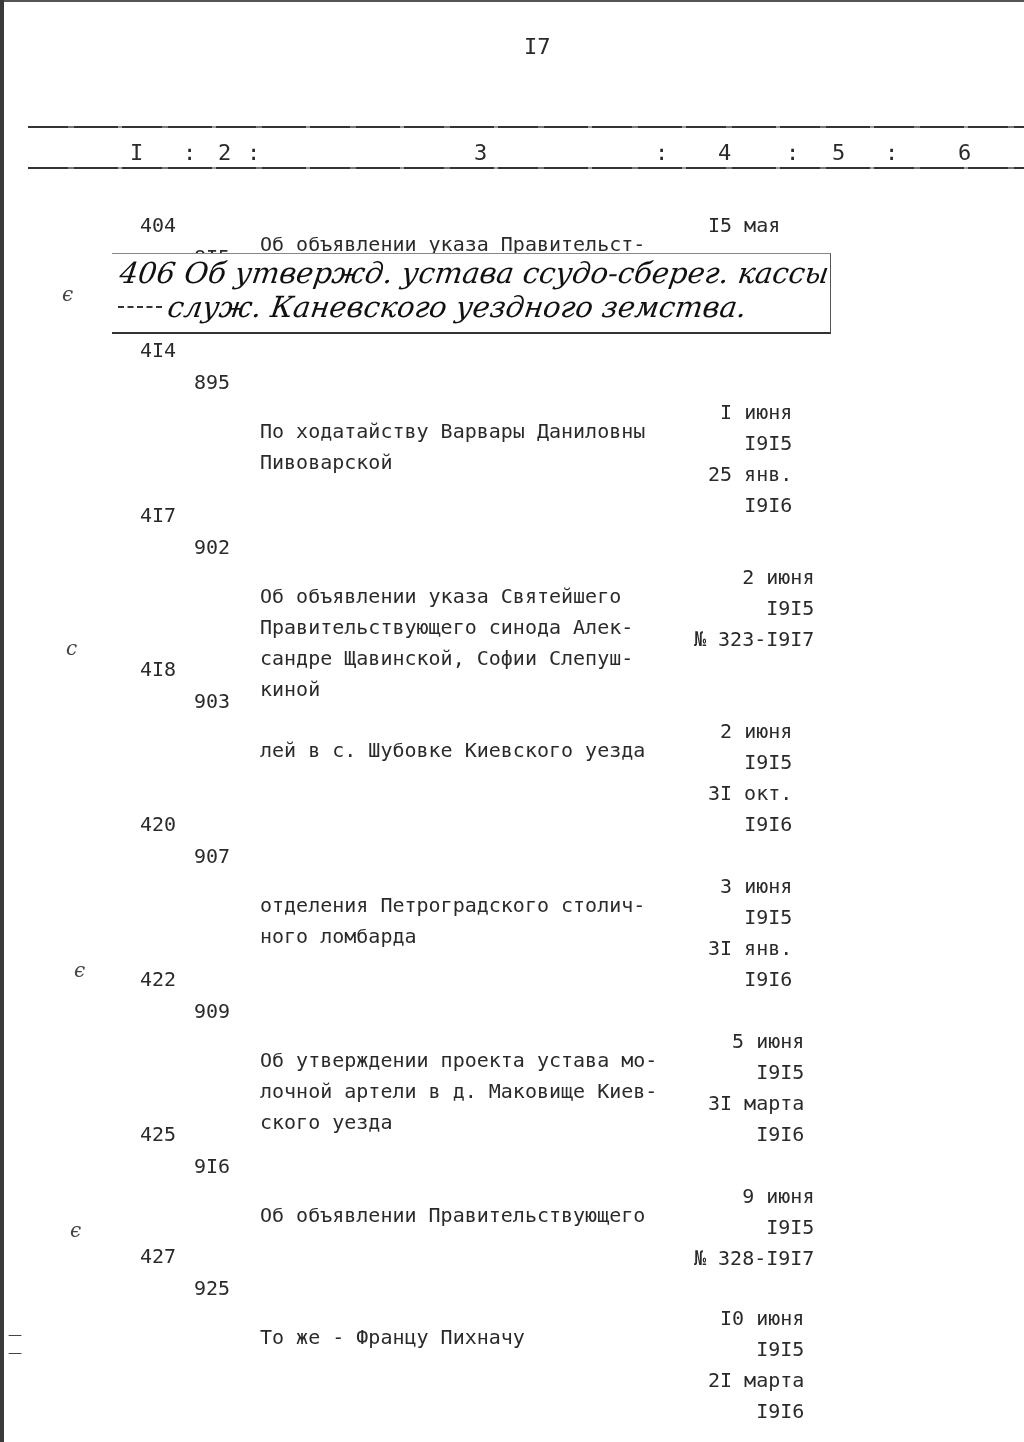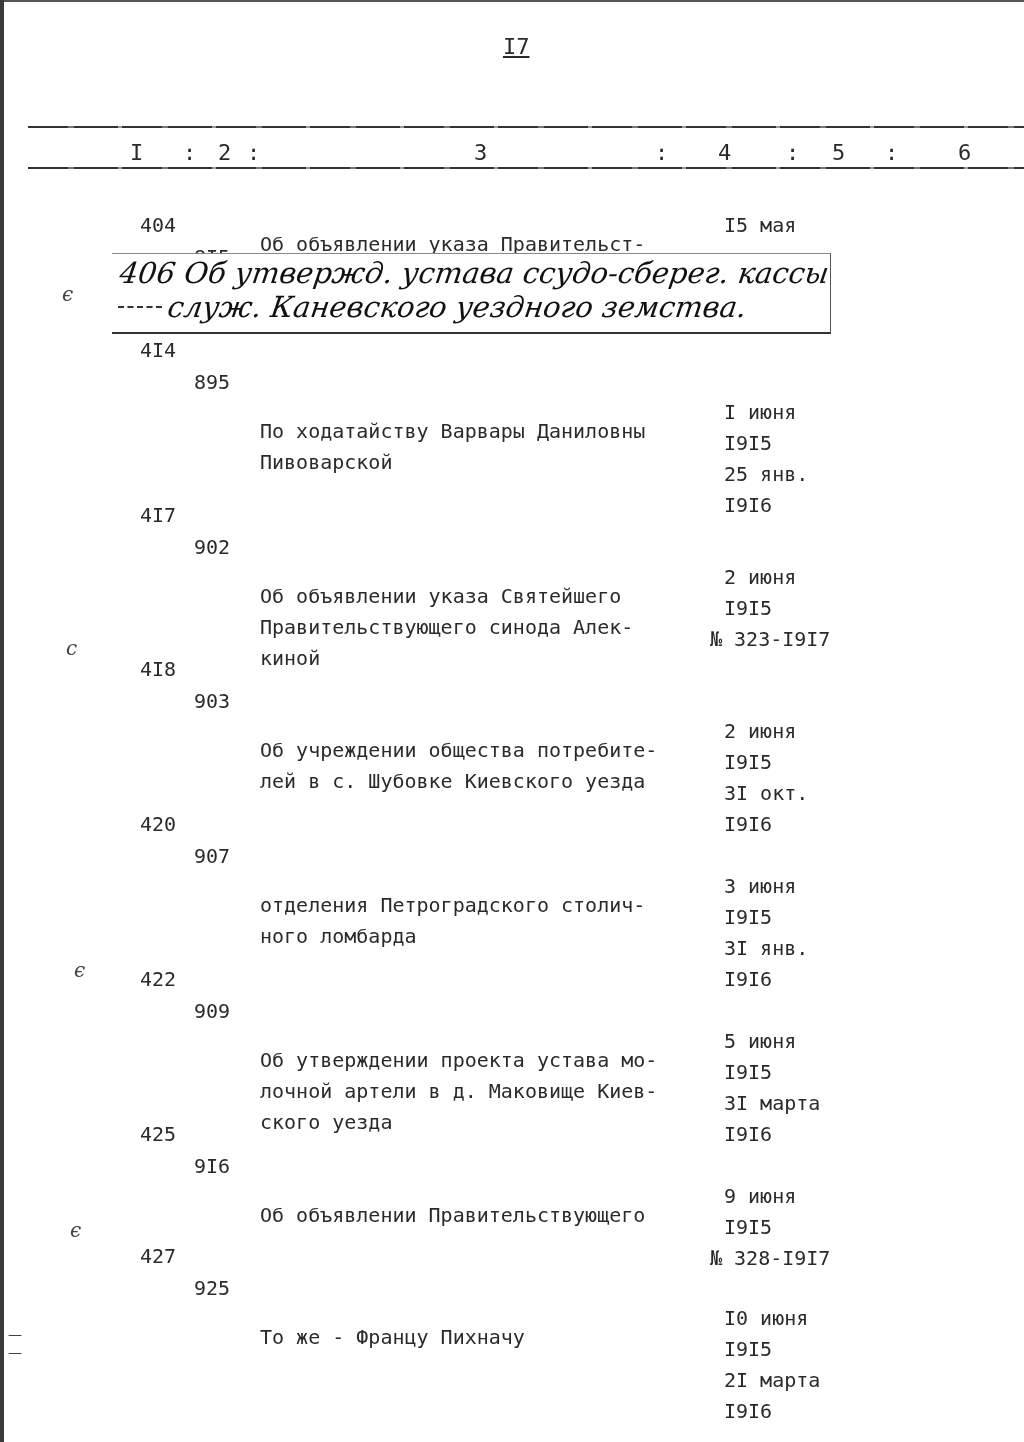--- a/index.html
+++ b/index.html
@@ -2,31 +2,31 @@
 <html><head>
   <meta charset="utf-8">
   <style>
     html, body { margin: 0; padding: 0; }
     body {
       width: 1024px; height: 1442px; background: #ffffff; position: relative; overflow: hidden;
       font-family: "DejaVu Sans Mono", "Liberation Mono", monospace; color: #2a2a2a;
     }
     .page-edge-left { position: absolute; left: 0; top: 0; width: 4px; height: 1442px; background: #3a3a3a; }
     .page-edge-top { position: absolute; left: 0; top: 0; width: 1024px; height: 2px; background: #555; }
-    .page-number { position: absolute; left: 503px; top: 34px; font-size: 22px; text-decoration: underline; }
+    .page-number { position: absolute; left: 524px; top: 34px; font-size: 22px; }
     .rule { position: absolute; left: 28px; width: 996px; height: 2px;
       background: repeating-linear-gradient(90deg, #333 0 40px, #777 40px 46px, #333 46px 90px, #999 90px 94px); }
     .rule.top { top: 126px; }
     .rule.bottom { top: 167px; }
     .col-header { position: absolute; top: 140px; font-size: 22px; }
     .entry { position: absolute; left: 0; width: 1024px; font-size: 20px; line-height: 31px; }
     .entry .num { position: absolute; left: 140px; }
     .entry .case { position: absolute; left: 194px; margin-top: 32px; }
     .entry .title { position: absolute; left: 260px; white-space: pre; margin-top: 19px; }
-    .entry .dates { position: absolute; left: 724px; white-space: pre; }
+    .entry .dates { position: absolute; left: 708px; white-space: pre; text-align: right; }
     .entry .dates span { display: block; }
     .entry .title span { display: block; }
     .patch {
       position: absolute; left: 112px; top: 253px; width: 718px; height: 78px; background: #fff;
       border-right: 1.5px solid #555; border-bottom: 2px solid #333; border-top: 1px solid #888;
     }
     .patch .hw {
       font-family: "DejaVu Serif", "Liberation Serif", serif; font-style: italic;
       font-size: 29px; line-height: 34px; position: absolute; left: 8px; color: #111; white-space: pre;
       transform: skewX(-8deg);
@@ -81,32 +81,32 @@
   </span>
   <span class="dates">
     <span>I июня</span><span>I9I5</span><span>25 янв.</span><span>I9I6</span>
   </span>
 </div>
 
 <div class="entry" style="top:500px">
   <span class="num">4I7</span>
   <span class="case">902</span>
   <span class="title">
-    <span>Об объявлении указа Святейшего</span><span>Правительствующего синода Алек-</span><span>киной</span>
+    <span>Об объявлении указа Святейшего</span><span>Правительствующего синода Алек-</span><span>сандре Щавинской, Софии Слепуш-</span><span>киной</span>
   </span>
   <span class="dates">
     <span>2 июня</span><span>I9I5</span><span style="margin-left:-14px">№ 323-I9I7</span>
   </span>
 </div>
 
 <div class="entry" style="top:654px">
   <span class="num">4I8</span>
   <span class="case">903</span>
   <span class="title">
-    <span>Об учреждении общества потребите-</span><span>лей в с. Шубовке Киевского уезда</span>
+    <span>лей в с. Шубовке Киевского уезда</span>
   </span>
   <span class="dates">
     <span>2 июня</span><span>I9I5</span><span>3I окт.</span><span>I9I6</span>
   </span>
 </div>
 
 <div class="entry" style="top:809px">
   <span class="num">420</span>
   <span class="case">907</span>
   <span class="title">

